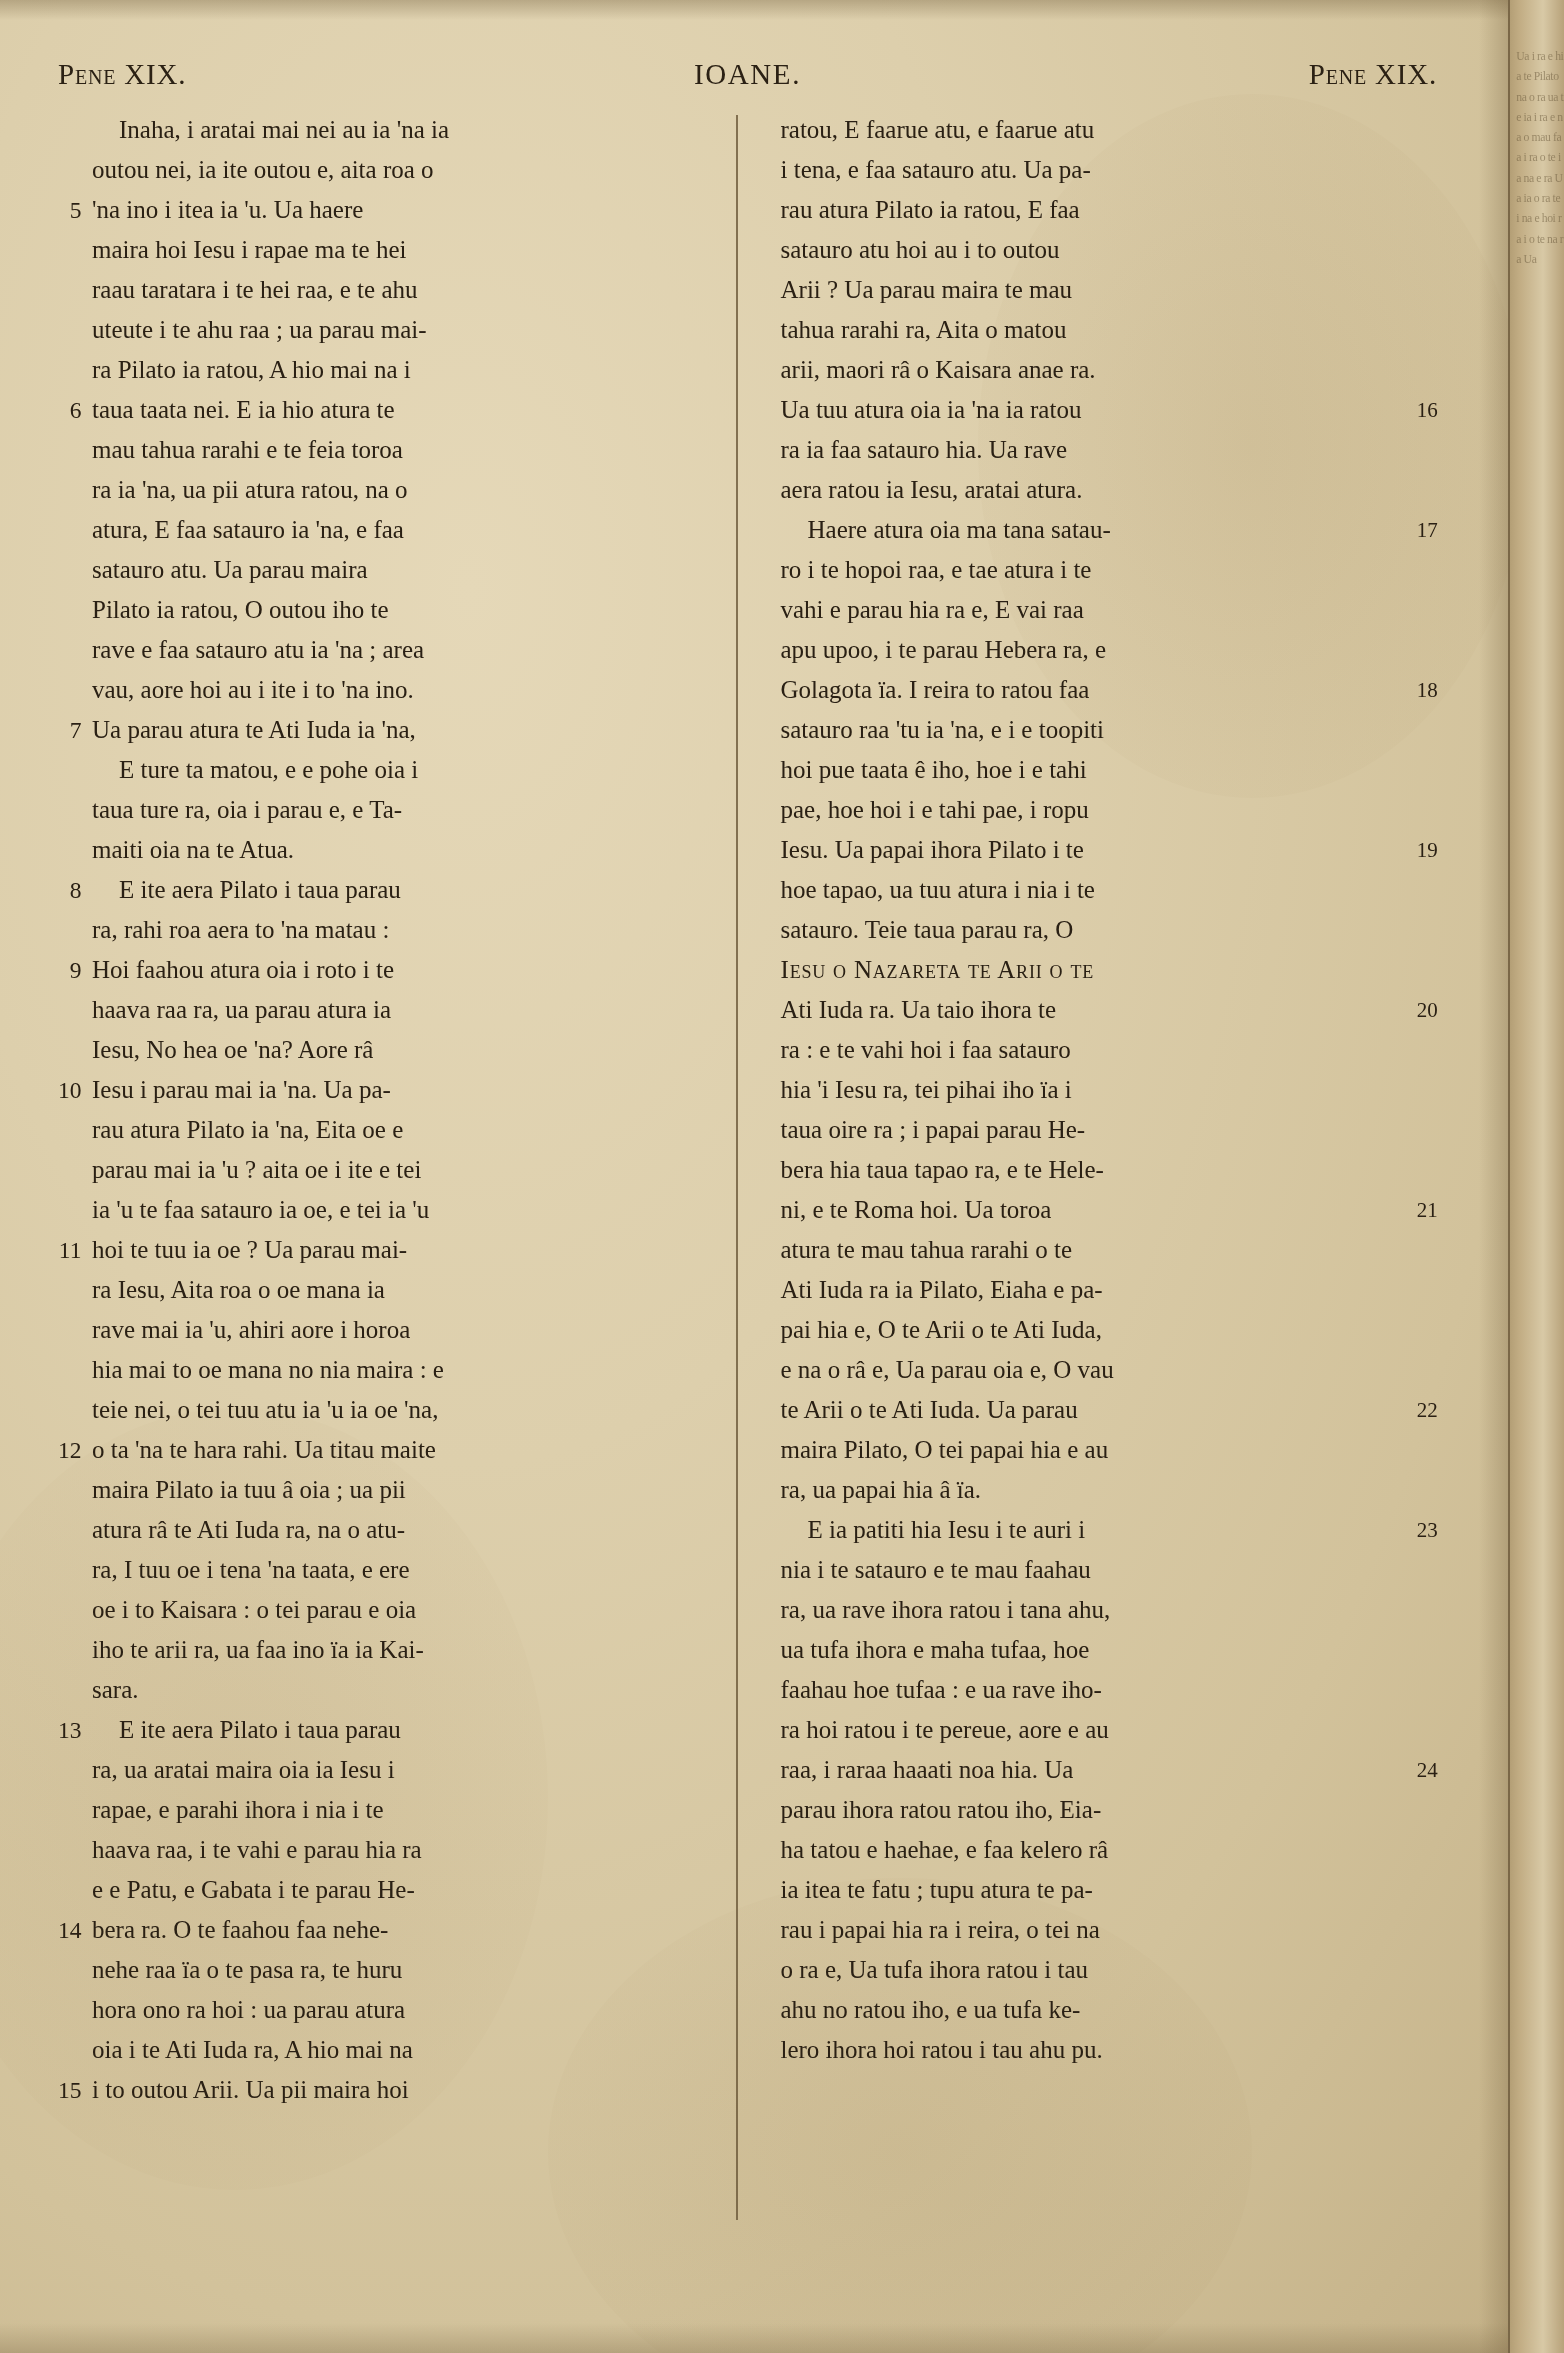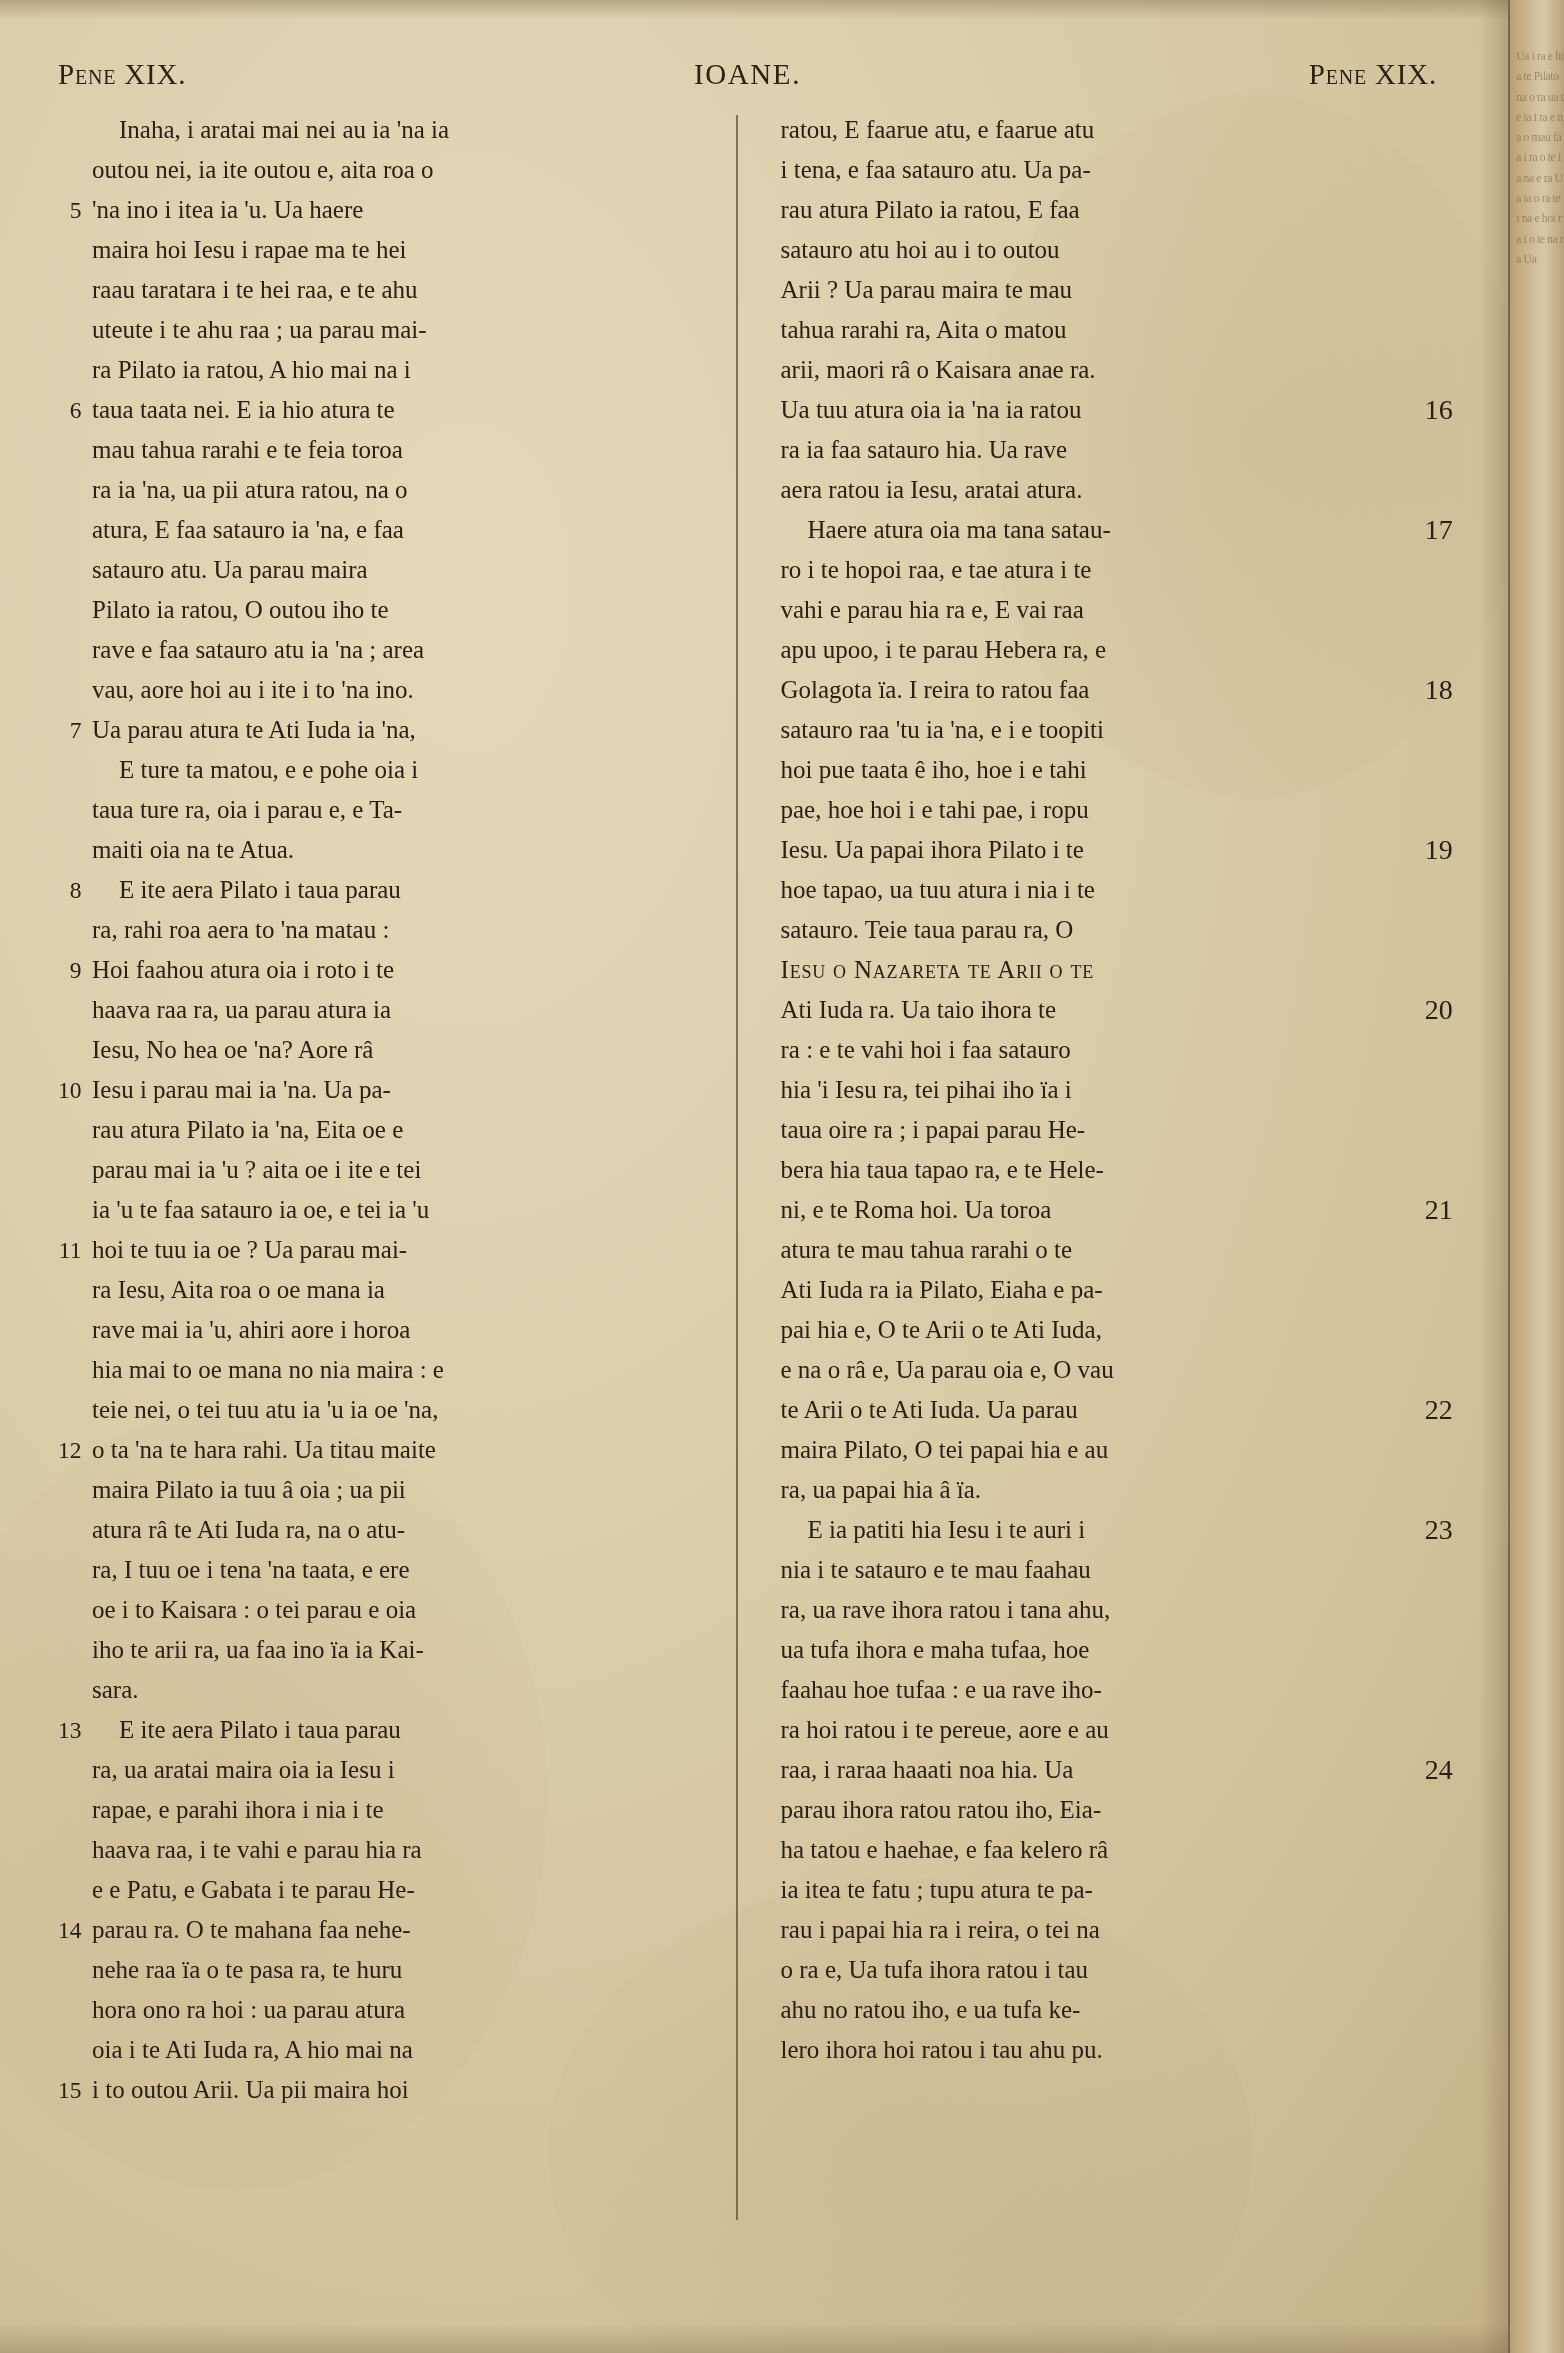--- a/index.html
+++ b/index.html
@@ -114,22 +114,21 @@
     width: 36px;
     text-align: right;
     font-size: 23.5px;
     color: #2a2014;
   }
   .vnum-r {
     position: absolute;
     right: -4.7px;
     top: 0;
     width: 36px;
-    text-align: right;
-    font-size: 28px;
+    font-size: 21px;
     color: #2a2014;
   }
   .indent-l { padding-left: 45px; }
   .indent-r { padding-right: 45px; }
   .sc {
     font-variant: small-caps;
     letter-spacing: 0.8px;
   }
   .stain {
     position: absolute;
@@ -210,21 +209,21 @@
           <div class="vline"><span class="txt indent-l">atura râ te Ati Iuda ra, na o atu-</span></div>
           <div class="vline"><span class="txt indent-l">ra, I tuu oe i tena 'na taata, e  ere</span></div>
           <div class="vline"><span class="txt indent-l">oe i to Kaisara :  o tei  parau  e  oia</span></div>
           <div class="vline"><span class="txt indent-l">iho te arii ra, ua faa ino ïa ia Kai-</span></div>
           <div class="vline"><span class="txt indent-l">sara.</span></div>
           <div class="vline"><span class="vnum-l">13</span><span class="txt indent-l" style="text-indent: 27px;">E ite aera  Pilato  i  taua  parau</span></div>
           <div class="vline"><span class="txt indent-l">ra, ua aratai maira oia  ia  Iesu  i</span></div>
           <div class="vline"><span class="txt indent-l">rapae,  e  parahi  ihora  i  nia  i  te</span></div>
           <div class="vline"><span class="txt indent-l">haava raa, i te vahi e parau hia ra</span></div>
           <div class="vline"><span class="txt indent-l">e e Patu, e Gabata i te parau He-</span></div>
-          <div class="vline"><span class="vnum-l">14</span><span class="txt indent-l">parau ra.   O te mahana  faa  nehe-</span></div>
+          <div class="vline"><span class="vnum-l">14</span><span class="txt indent-l">bera ra.   O te faahou  faa  nehe-</span></div>
           <div class="vline"><span class="txt indent-l">nehe raa ïa o te pasa ra, te  huru</span></div>
           <div class="vline"><span class="txt indent-l">hora ono ra hoi :  ua parau  atura</span></div>
           <div class="vline"><span class="txt indent-l">oia i te Ati Iuda ra, A hio mai na</span></div>
           <div class="vline"><span class="vnum-l">15</span><span class="txt indent-l">i to outou Arii.   Ua pii maira hoi</span></div>
         </div>
       <div class="col right" id="col-right">
           <div class="vline"><span class="txt indent-r">ratou, E faarue atu, e  faarue  atu</span></div>
           <div class="vline"><span class="txt indent-r">i tena, e faa satauro atu.   Ua pa-</span></div>
           <div class="vline"><span class="txt indent-r">rau atura Pilato ia ratou,  E  faa</span></div>
           <div class="vline"><span class="txt indent-r">satauro  atu  hoi  au  i  to  outou</span></div>

